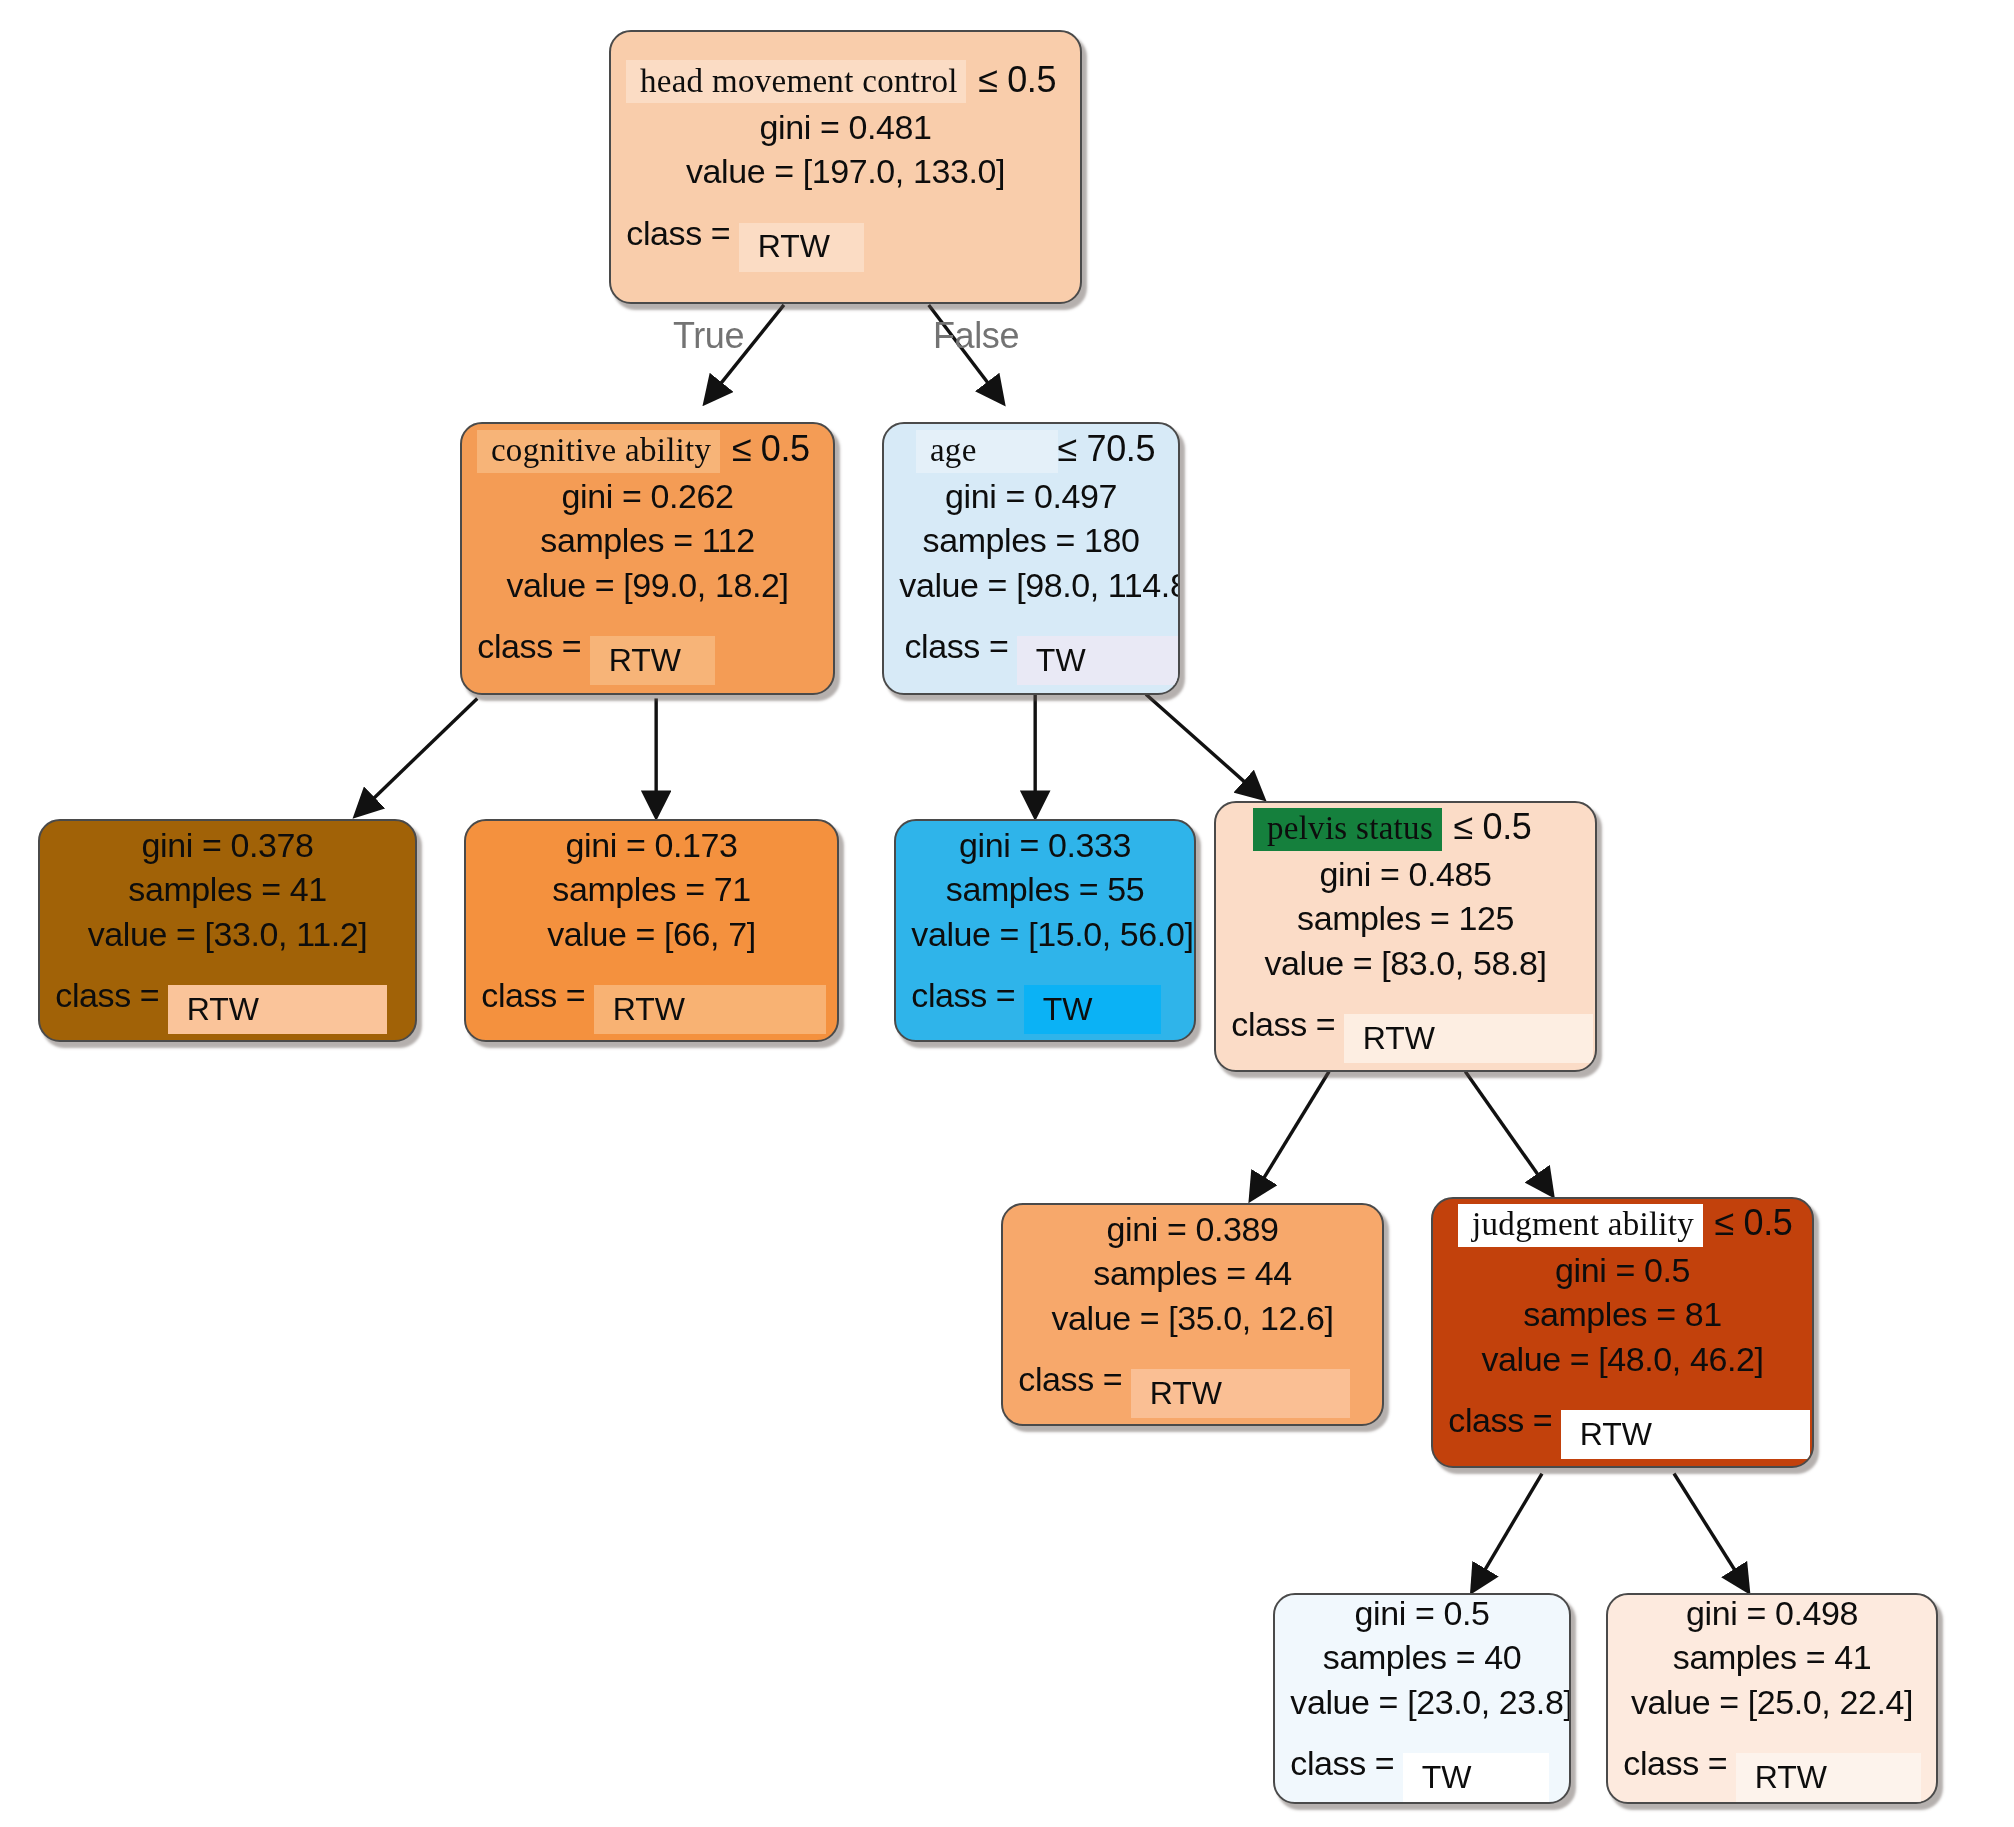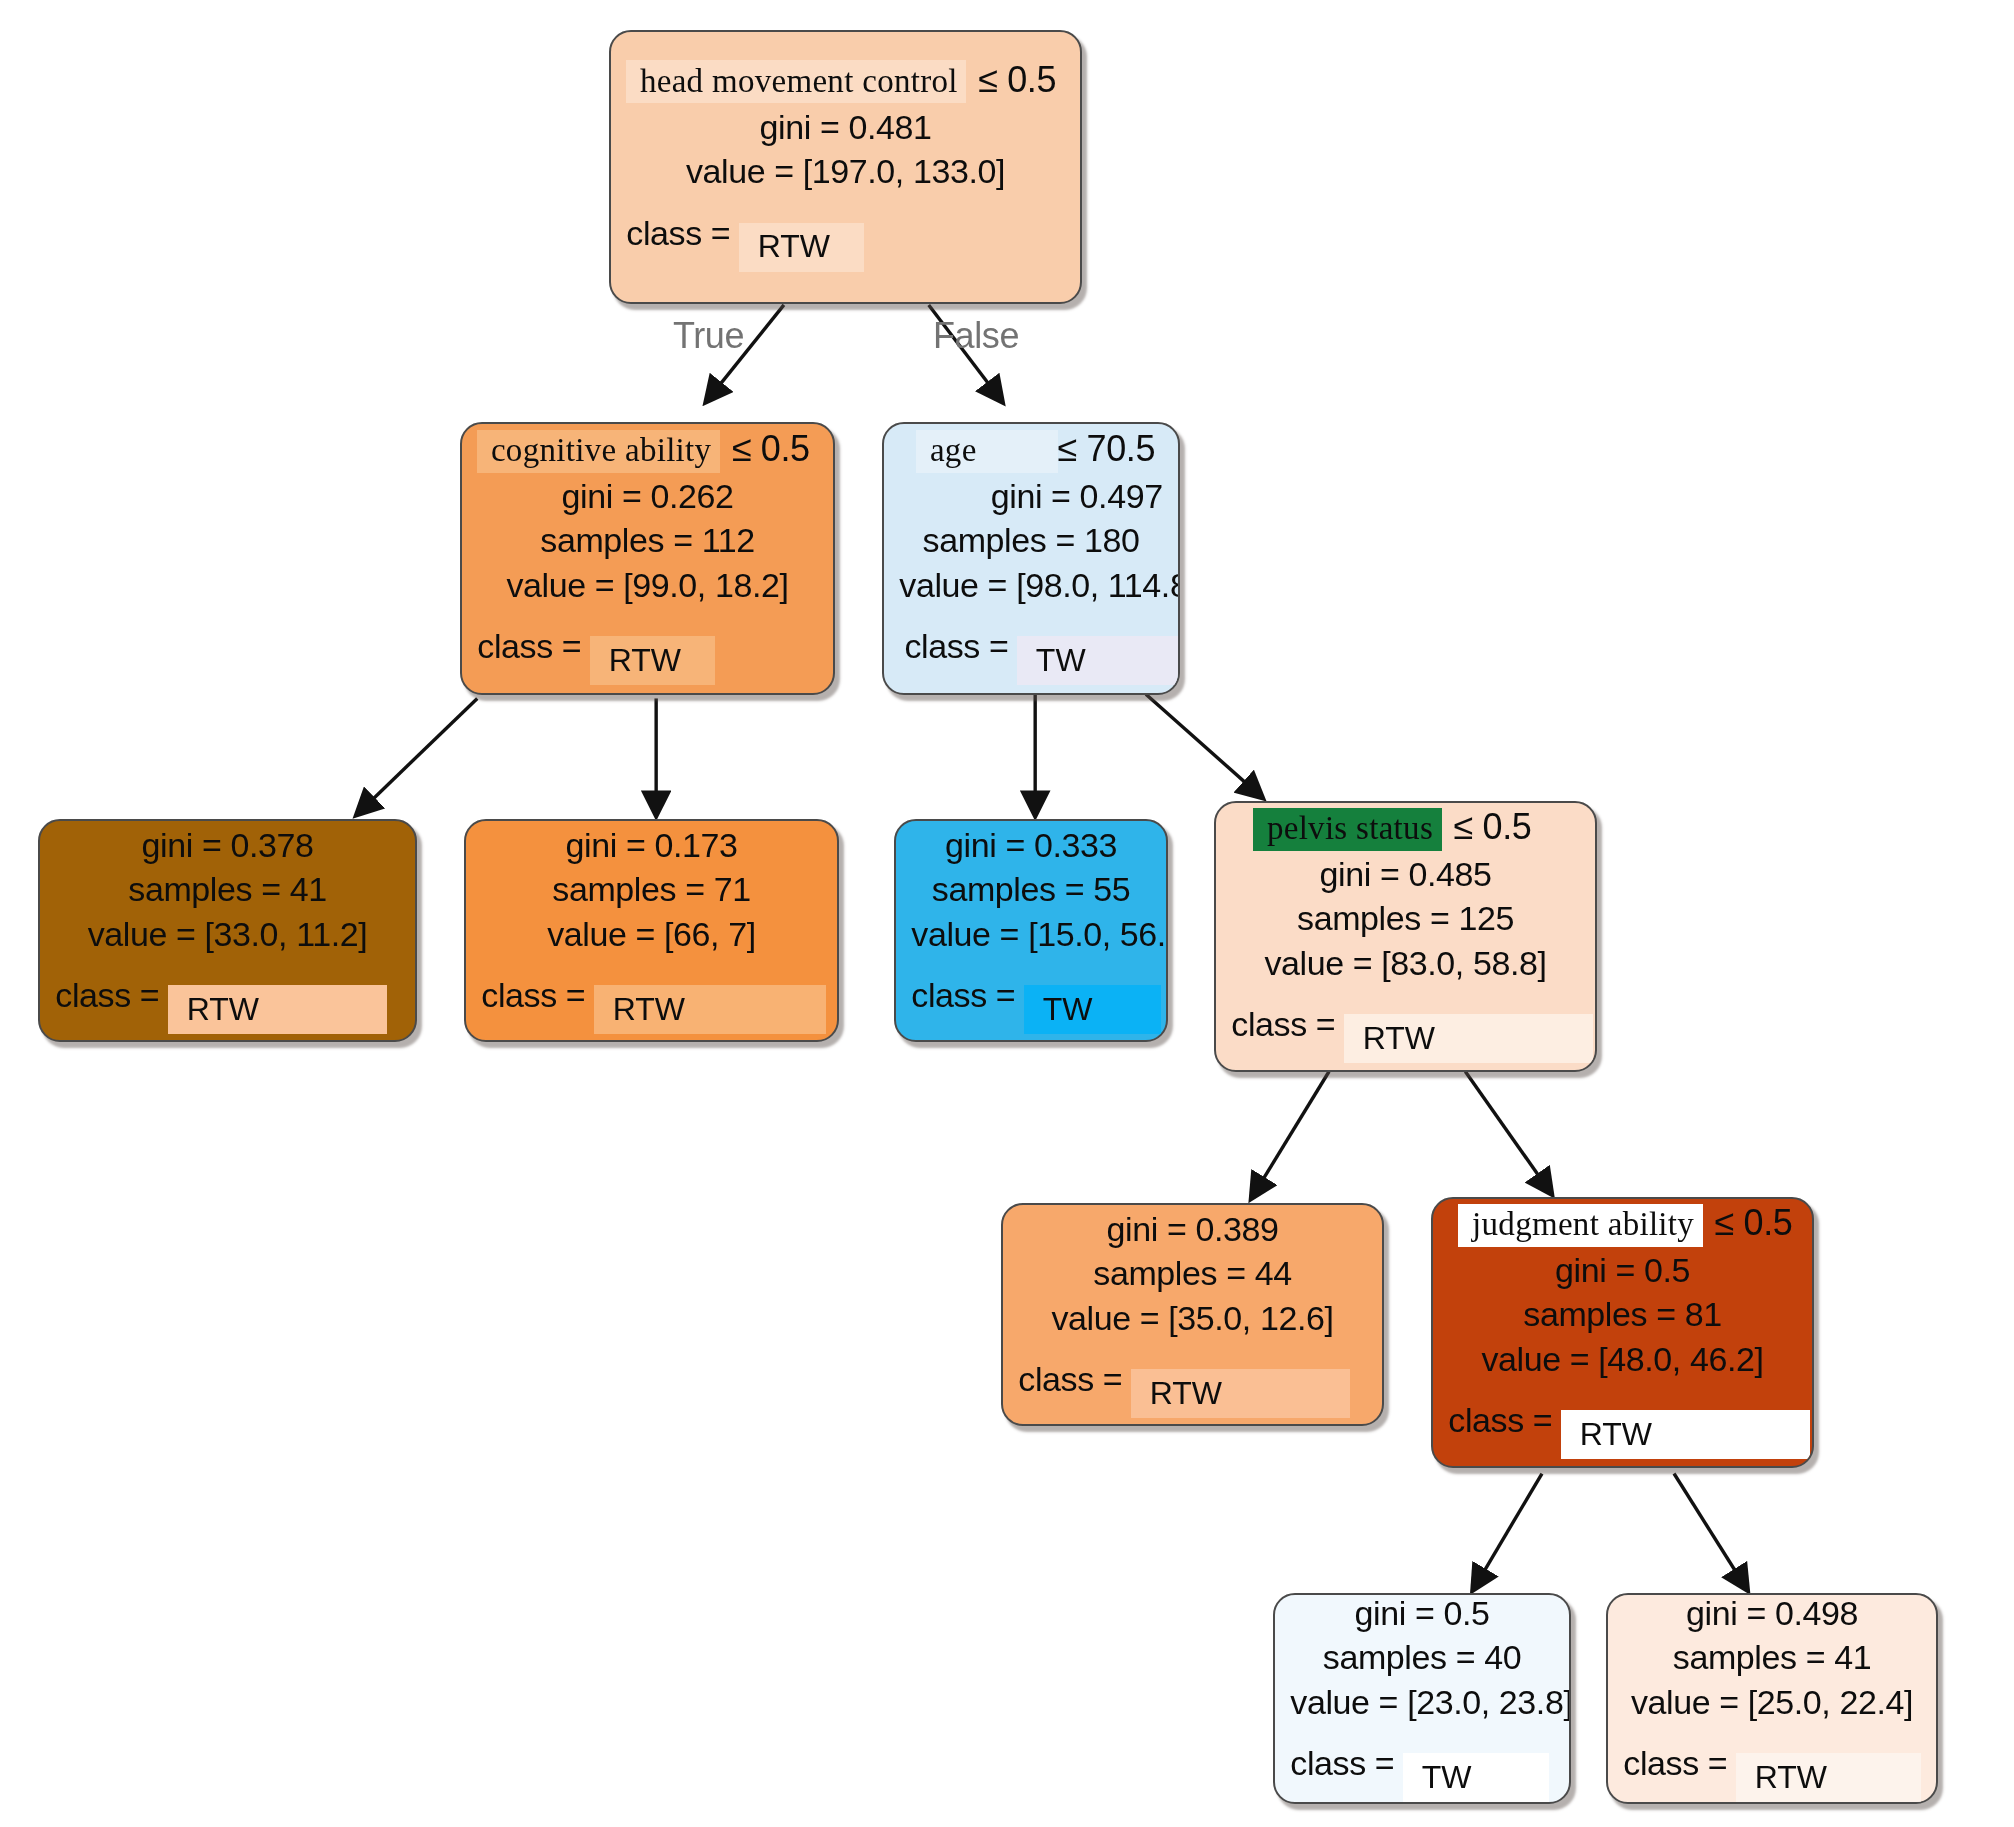--- a/index.html
+++ b/index.html
@@ -153,21 +153,21 @@
       <span class="classlabel">class =</span>
       <span class="classval" style="background:#f7b478;">RTW</span>
     </div>
   </div>
 
   <div class="node" style="left:882px; top:422px; width:298px; height:273px; background:#d7eaf7;">
     <div class="cond" style="padding-left:17px;">
       <span class="feat" style="background:#e4f0f9; padding-right:81px;">age</span>
       <span class="thr" style="padding-left:0;">≤ 70.5</span>
     </div>
-    <span class="line" style="">gini = 0.497</span>
+    <span class="line" style="text-align:center">gini = 0.497</span>
     <span class="line" style="text-align:center">samples = 180</span>
     <span class="line" style="text-align:center">value = [98.0, 114.8]</span>
     <div class="classline" style="padding-left:5.1px;">
       <span class="classlabel">class =</span>
       <span class="classval" style="background:#e9e9f5; padding-right:94px;">TW</span>
     </div>
   </div>
 
   <div class="node" style="left:38px; top:819px; width:379px; height:223px; background:#a16207;">
     <span class="line" style="text-align:center">gini = 0.378</span>
@@ -182,21 +182,21 @@
   <div class="node" style="left:464px; top:819px; width:375px; height:223px; background:#f4913e;">
     <span class="line" style="text-align:center">gini = 0.173</span>
     <span class="line" style="text-align:center">samples = 71</span>
     <span class="line" style="text-align:center">value = [66, 7]</span>
     <div class="classline">
       <span class="classlabel">class =</span>
       <span class="classval" style="background:#f8b273; padding-right:141px;">RTW</span>
     </div>
   </div>
 
-  <div class="node" style="left:894px; top:819px; width:274px; height:223px; background:#2fb4ea;">
+  <div class="node" style="left:894px; top:819px; width:302px; height:223px; background:#2fb4ea;">
     <span class="line" style="text-align:center">gini = 0.333</span>
     <span class="line" style="text-align:center">samples = 55</span>
     <span class="line" style="text-align:center">value = [15.0, 56.0]</span>
     <div class="classline">
       <span class="classlabel">class =</span>
       <span class="classval" style="background:#0bb2f5; padding-right:68px;">TW</span>
     </div>
   </div>
 
   <div class="node" style="left:1214px; top:801px; width:383px; height:271px; background:#fbdcc7;">

